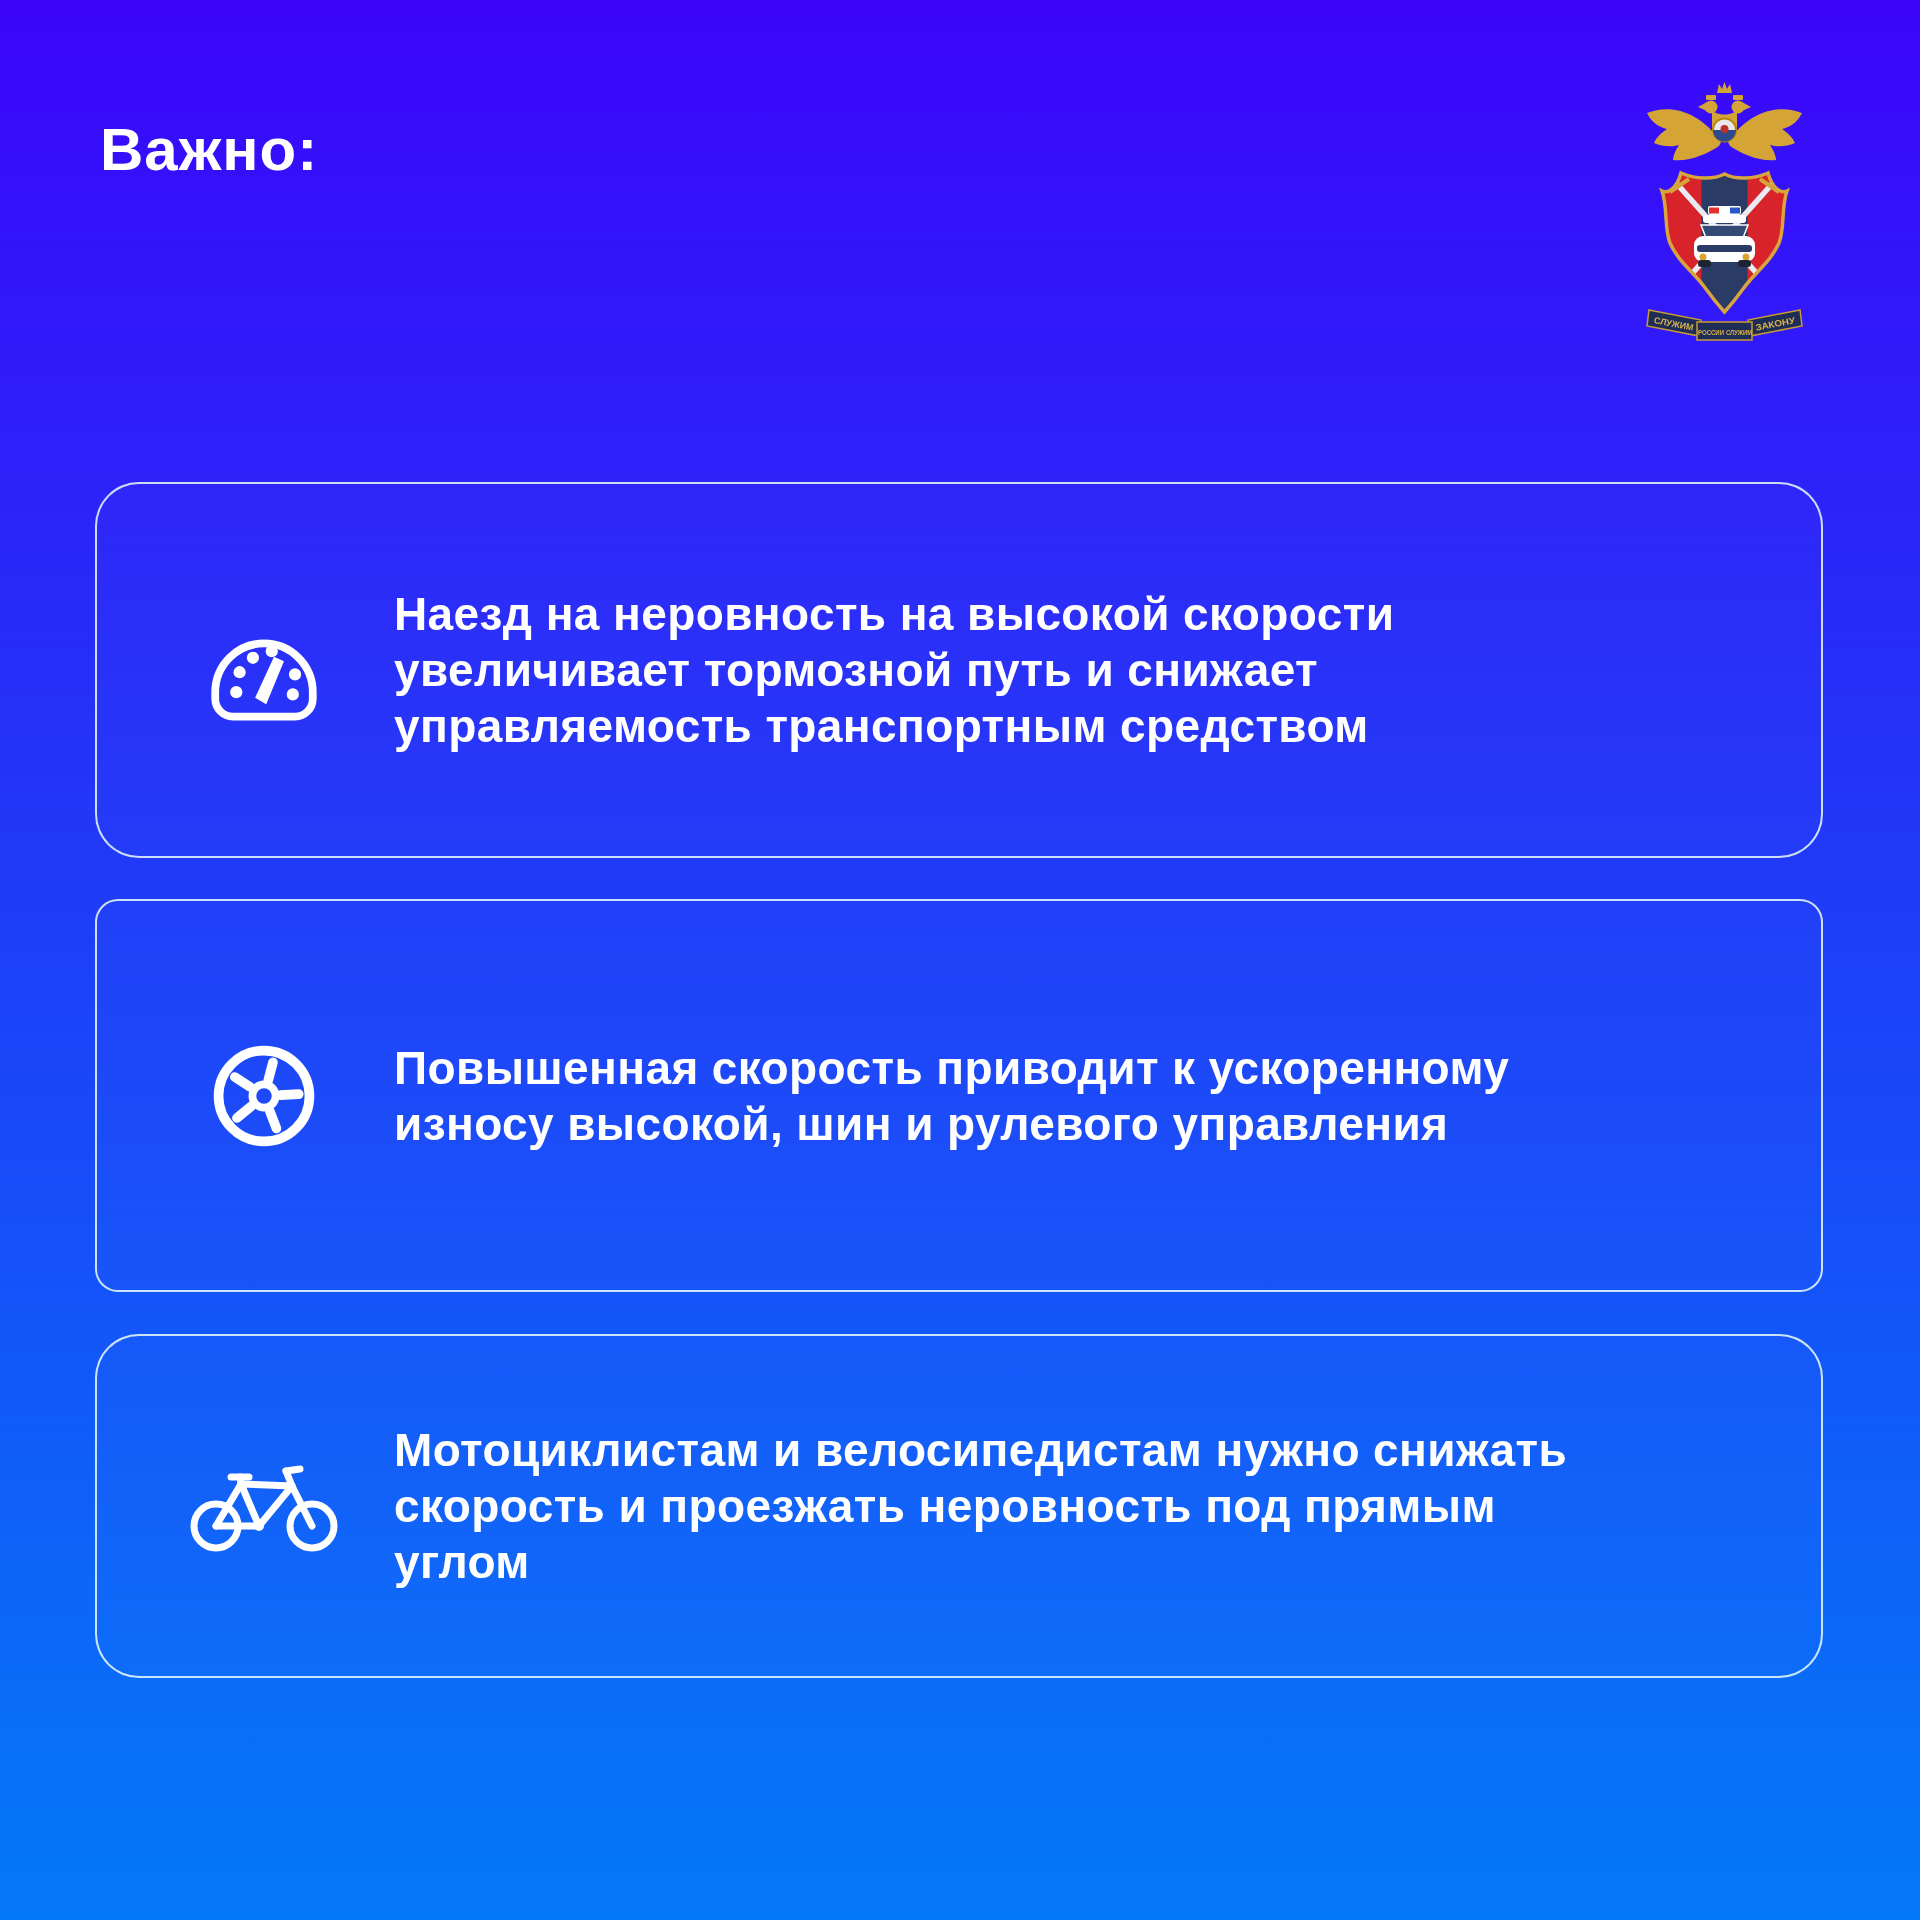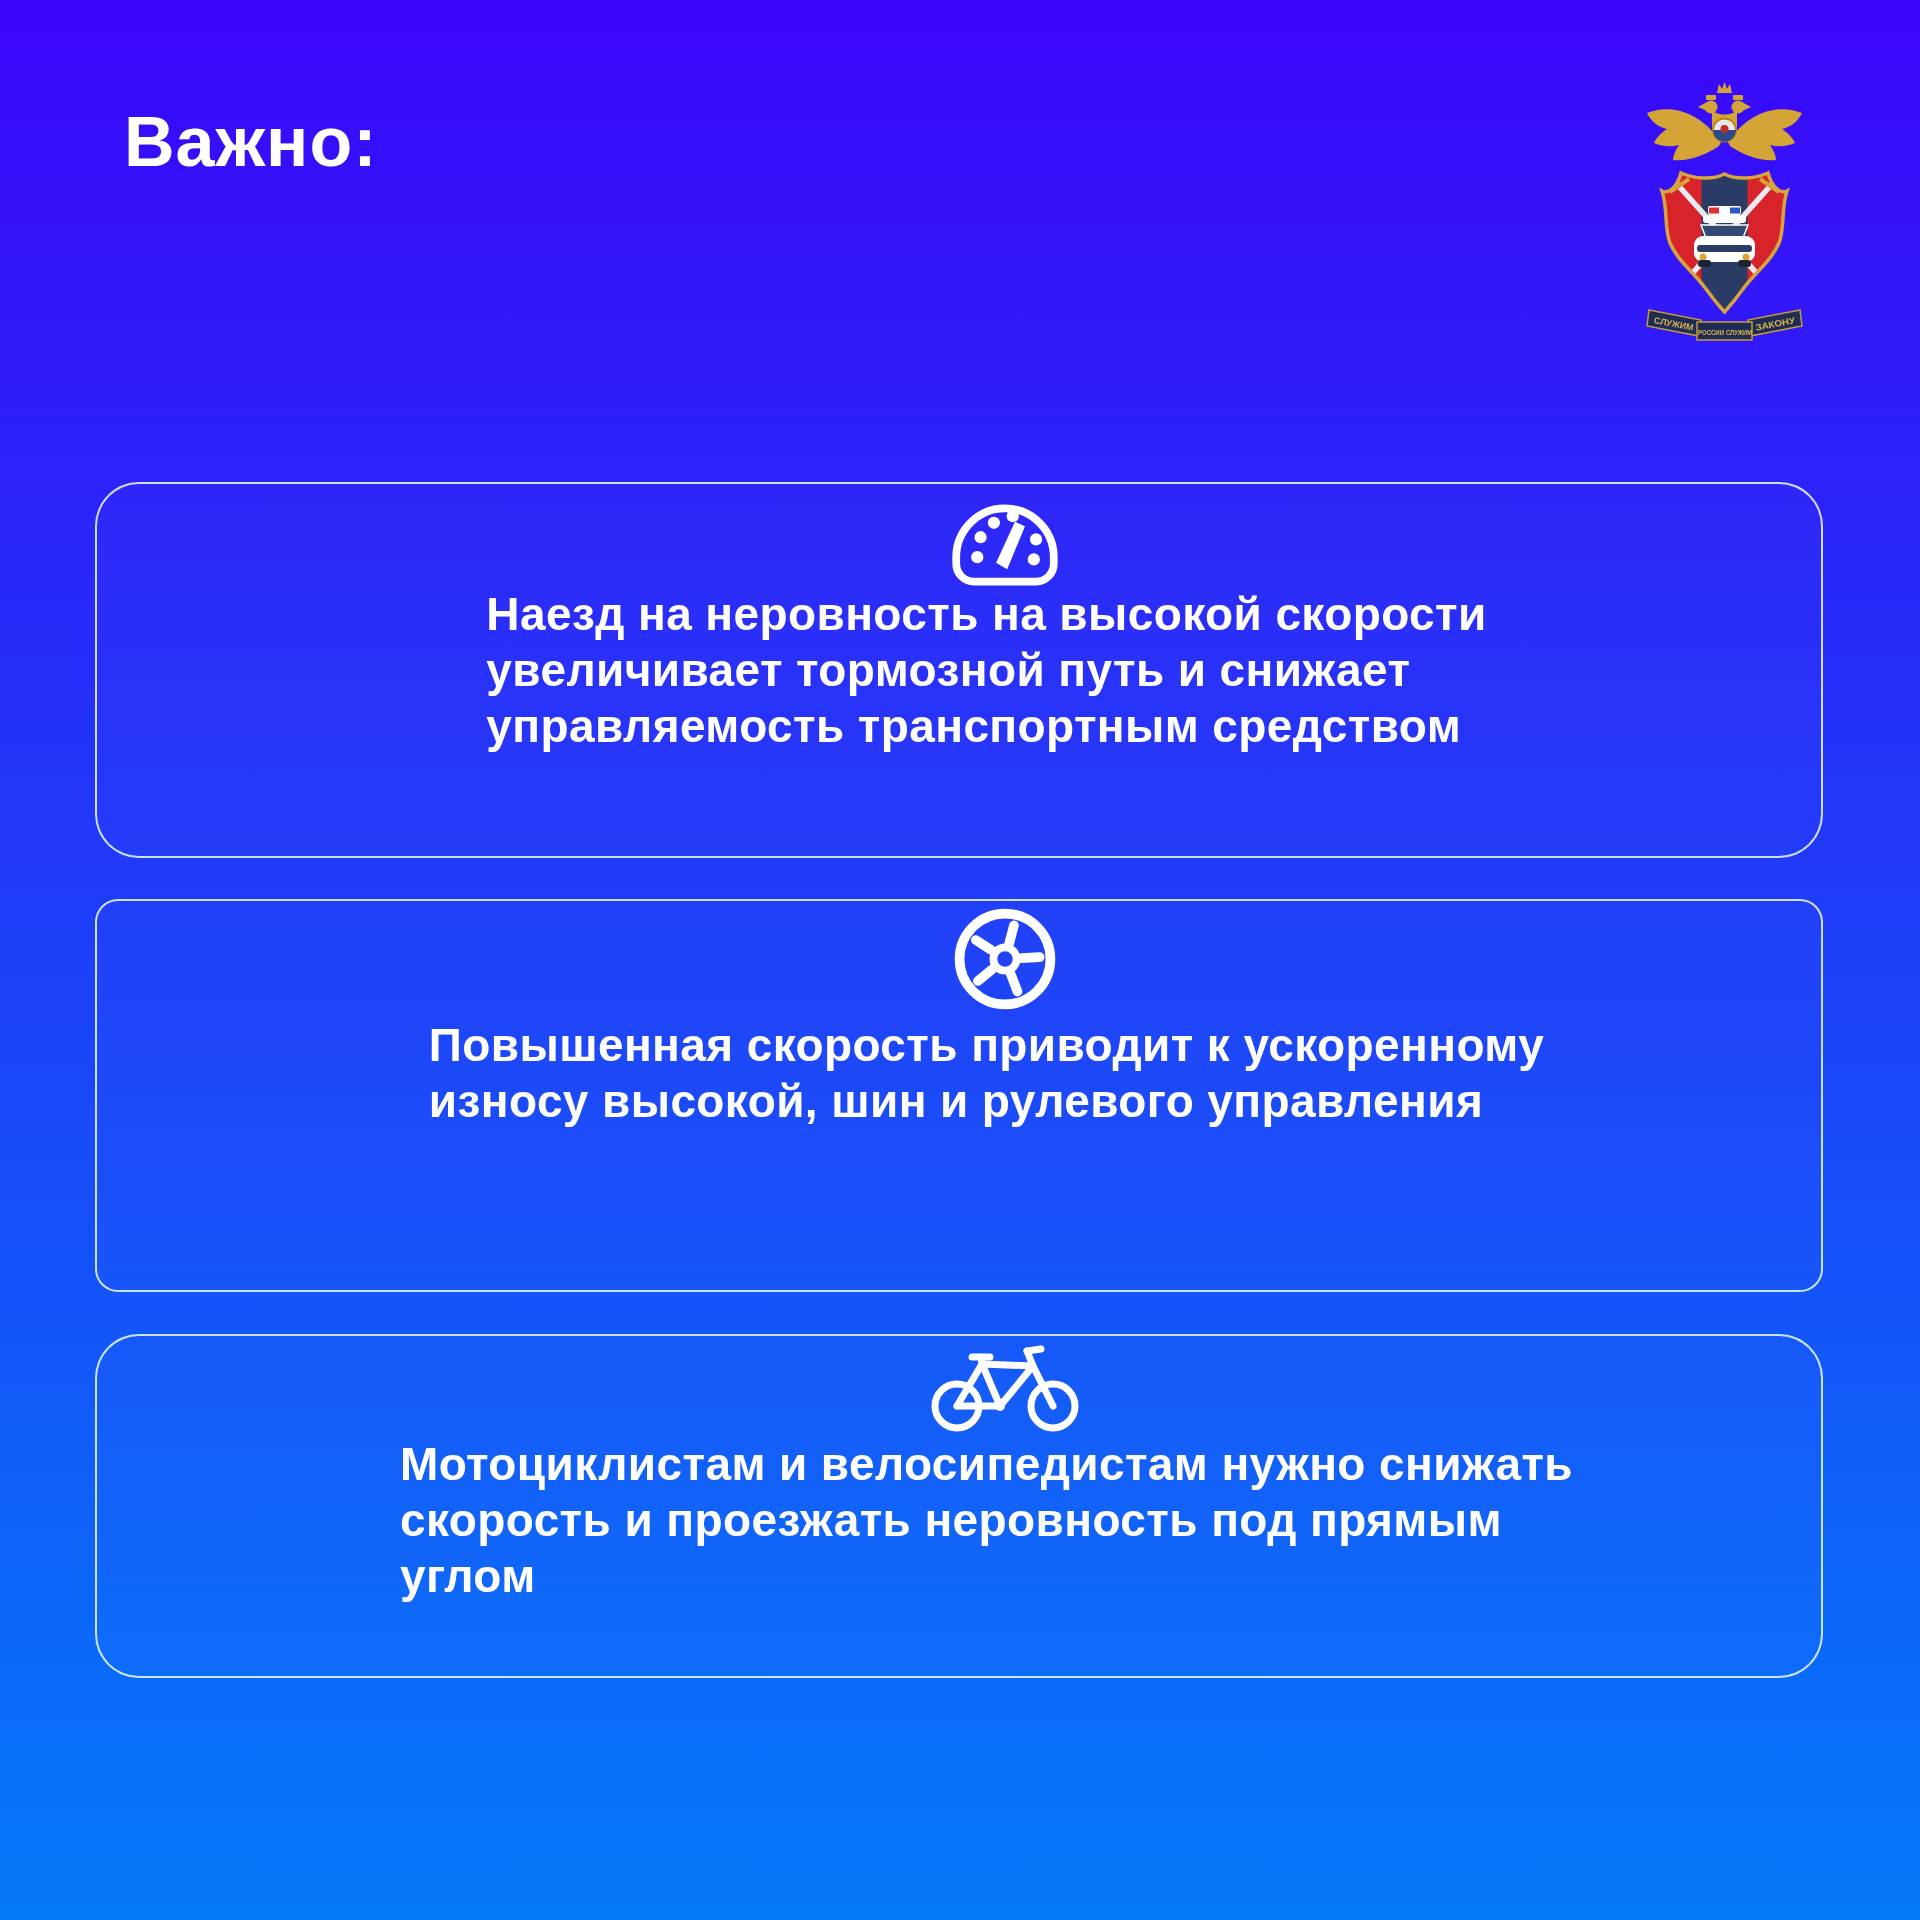--- a/index.html
+++ b/index.html
@@ -2,29 +2,29 @@
 <html><head>
 <meta charset="utf-8">
 <style>
   html,body{margin:0;padding:0;background:#000;}
   .page{
     position:relative;width:1920px;height:1920px;overflow:hidden;
     background:linear-gradient(180deg,#3b05fa 0%,#1d40f8 50%,#0479f9 100%);
     font-family:"Liberation Sans",sans-serif;
   }
   .page-title{
-    position:absolute;left:100px;top:96px;
-    font-size:70px;line-height:92px;font-weight:800;color:#ffffff;letter-spacing:1px;margin-left:24px;
+    position:absolute;left:100px;top:104px;
+    font-size:60px;line-height:92px;font-weight:800;color:#ffffff;letter-spacing:1px;
   }
   .emblem{position:absolute;left:1637px;top:80px;width:175px;height:268px;}
   .card{
     position:absolute;left:95px;width:1728px;box-sizing:border-box;
     border:2px solid rgba(235,252,252,.85);border-radius:44px;
     background:rgba(255,255,255,.015);
-    display:flex;align-items:center;flex-direction:column;
+    display:flex;align-items:center;
   }
   .card-1{top:482px;height:376px;}
   .card-2{top:899px;height:393px;border-radius:23px;}
   .card-3{top:1334px;height:344px;}
   .card-icon{flex:0 0 auto;width:150px;margin-left:92px;display:flex;justify-content:center;align-items:center;}
   .card-text{margin-left:55px;color:#ffffff;font-size:46px;line-height:56px;font-weight:700;letter-spacing:.4px;}
   .rib{font-weight:bold;}
 </style>
 </head>
 <body>

